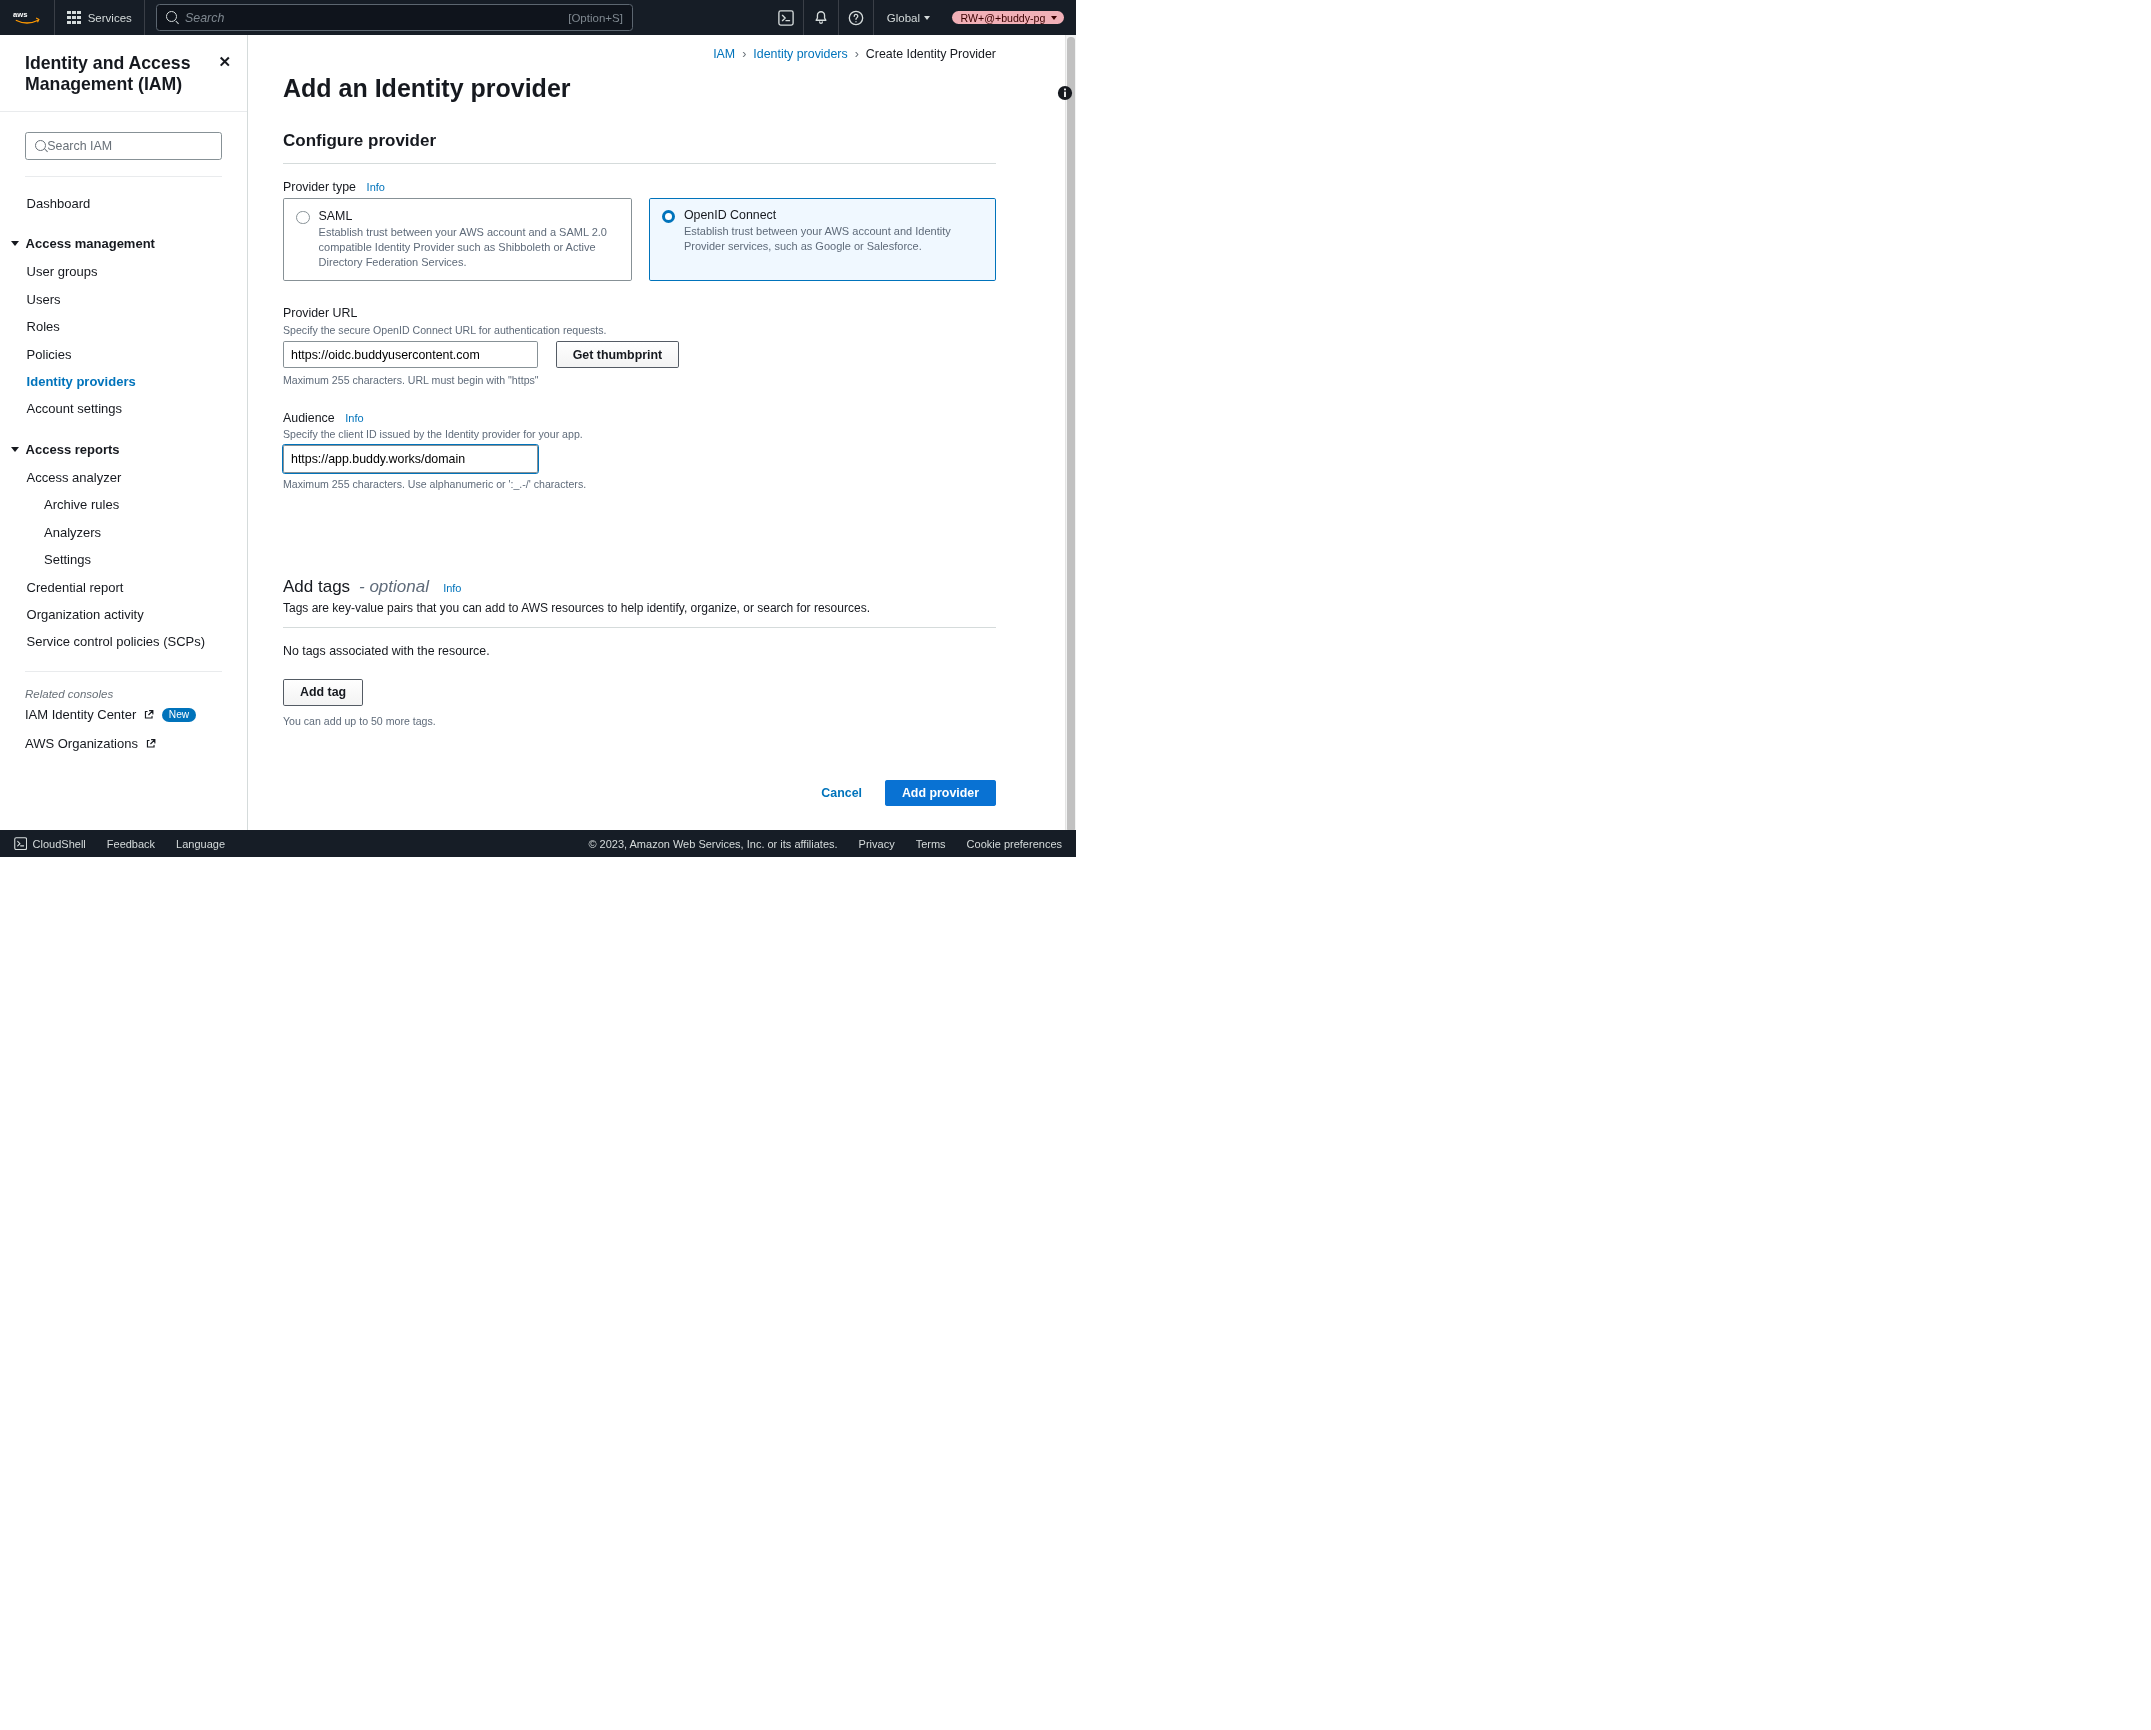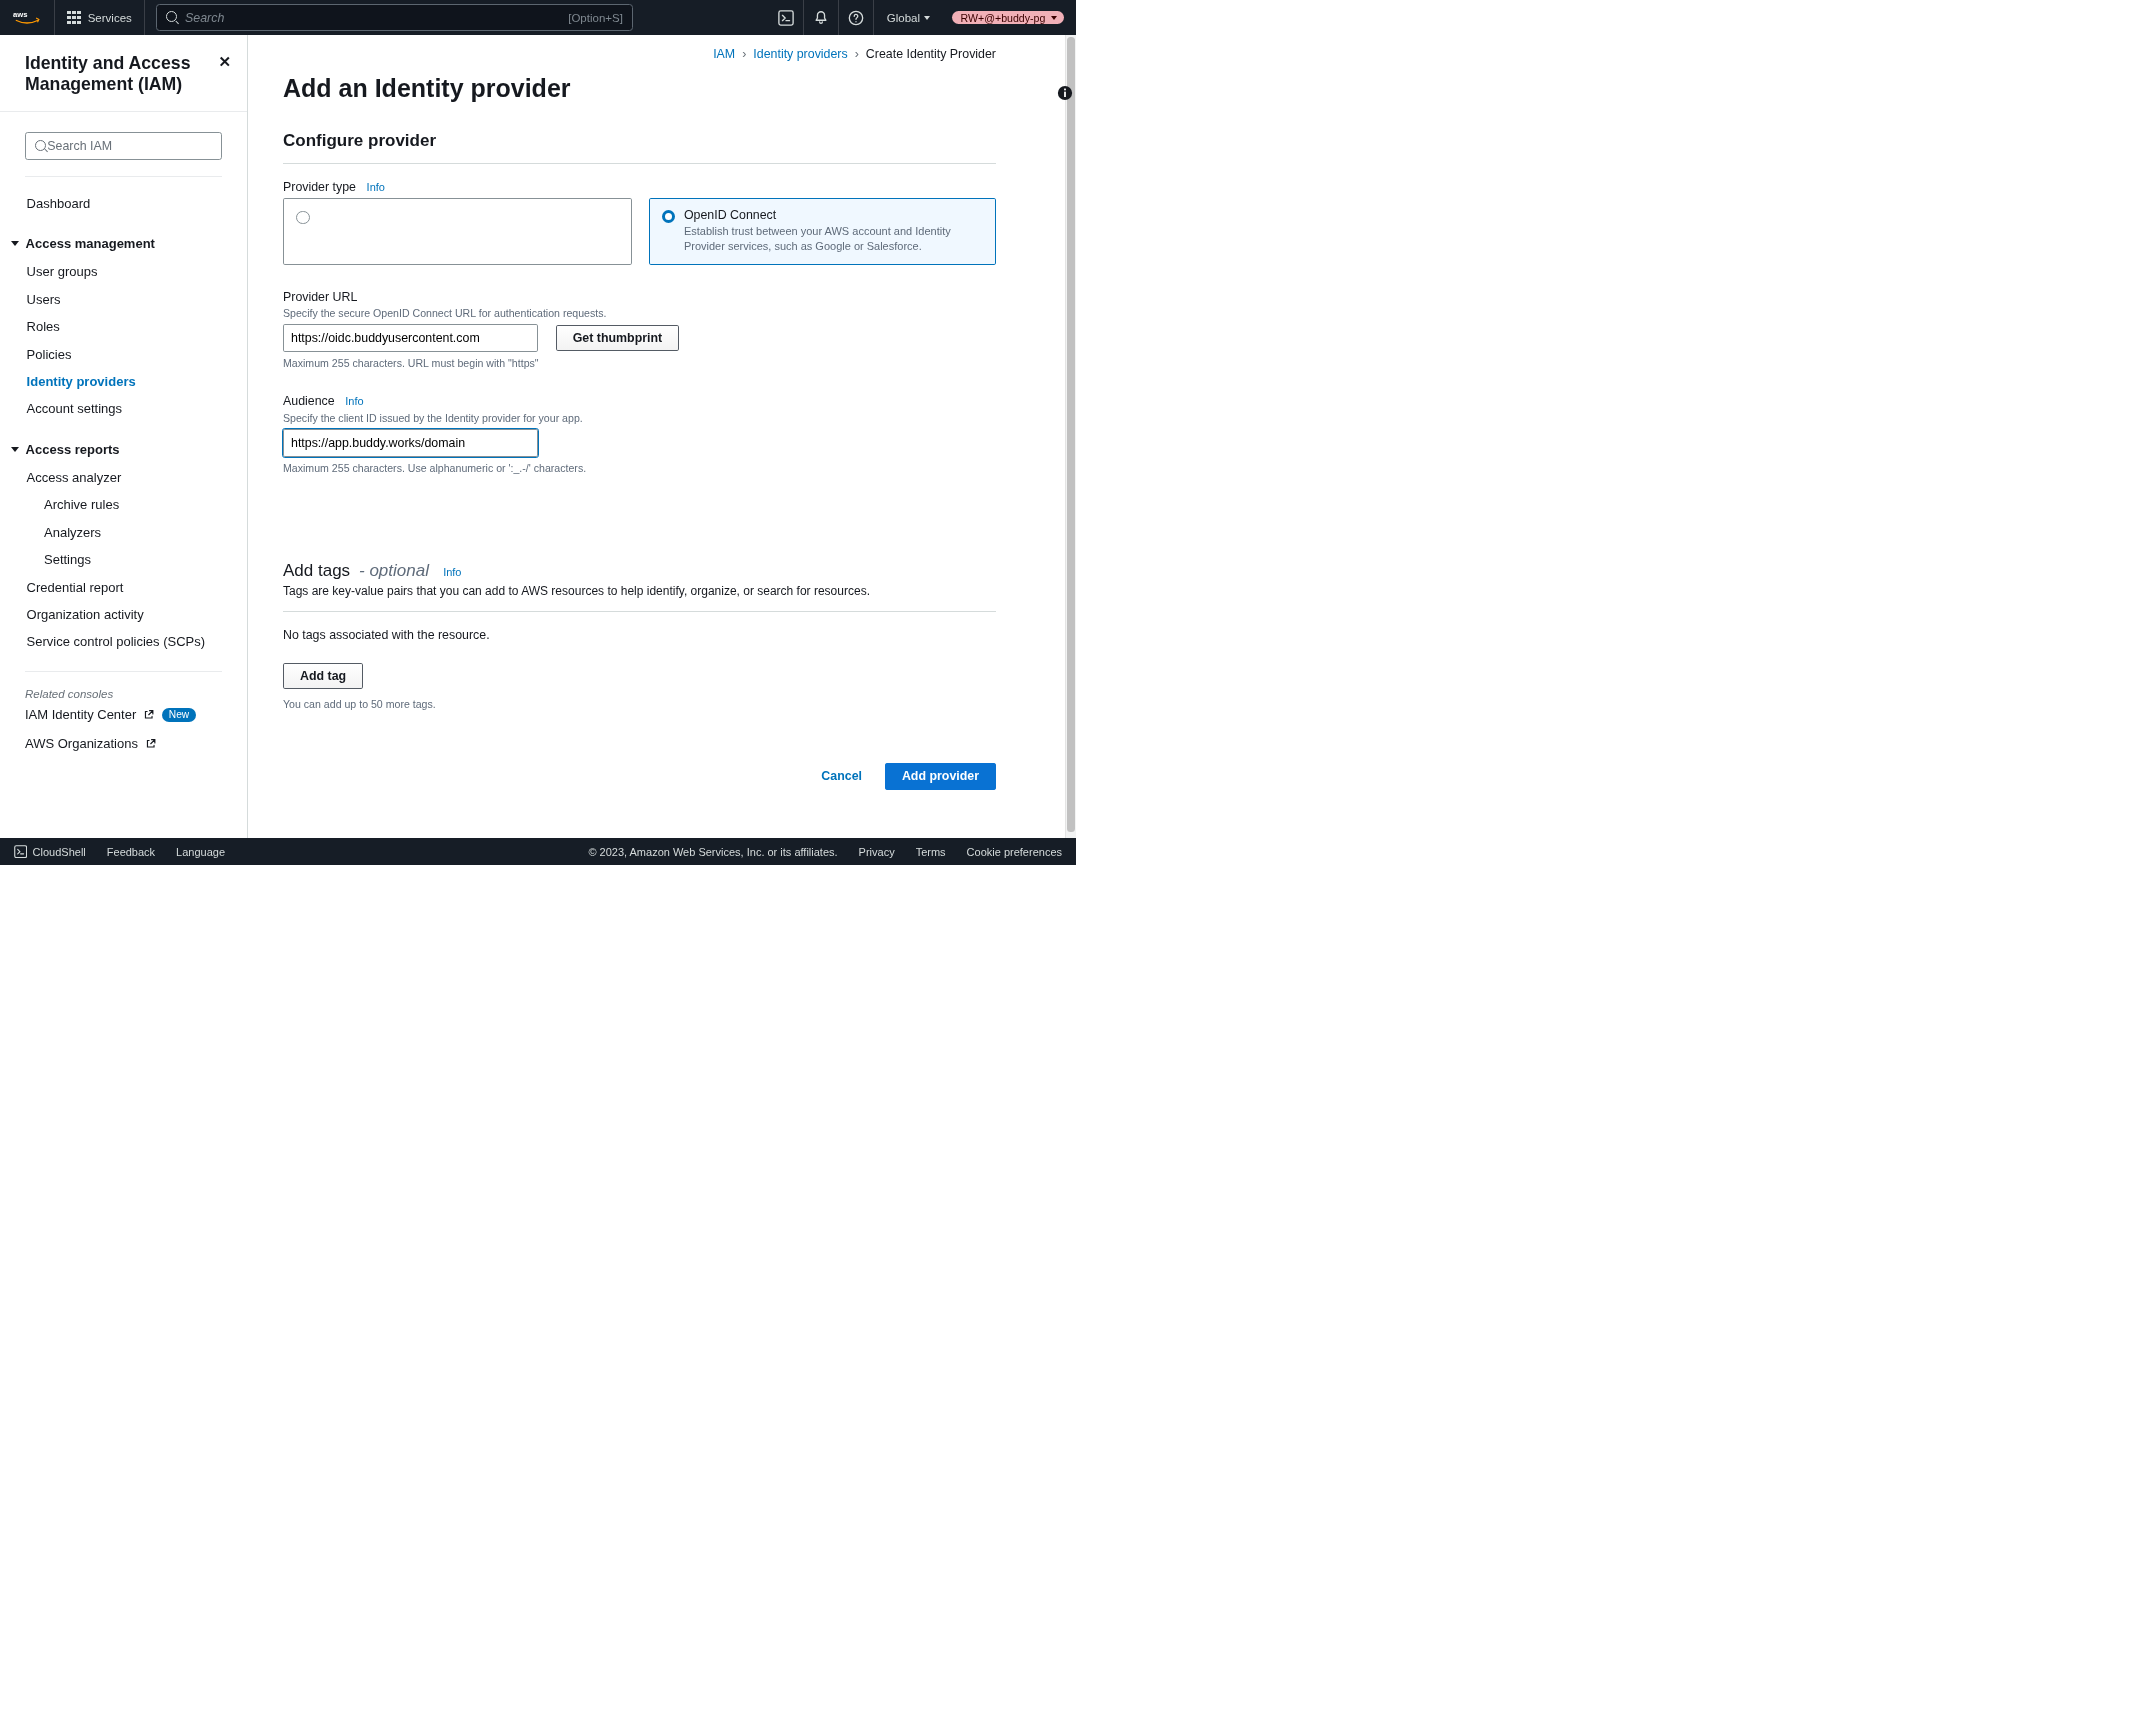--- a/index.html
+++ b/index.html
@@ -271,21 +271,21 @@
     position: absolute; left: 1.8px; top: 1.8px; width: 8px; height: 99%;
     background: #c1c1c1; border-radius: 3.5px;
   }
   .info-bubble {
     position: absolute; top: 50px; right: 0; width: 23px; text-align:center;
     color:#16191f; font-size:16px;
   }
 
   
   .bottombar {
-    position: absolute; bottom: 0; left: 0; right: 0;
+    position: absolute; bottom: 8px; left: 0; right: 0;
     height: 26.6px; background: #161d26;
     display: flex; align-items: center;
     color: #d5dbdb; font-size: 11px;
     padding: 0 14px;
   }
   .bottombar .bb-item { margin-right: 21px; cursor:pointer; display:flex; align-items:center; gap:5.3px;}
   .bottombar .bb-spacer { flex:1; }
   .bb-right { margin-left: 21px; cursor:pointer; }
 
   .mag-icon { width:12.4px; height:12.4px; position:relative; }
@@ -439,20 +439,24 @@
       <hr class="panel-divider">
 
       <div class="field-label">
         <span>Provider type</span>
         <span class="info-link">Info</span>
       </div>
 
       <div class="radio-row">
         <div class="radio-tile">
           <div class="radio-dot"></div>
+          <div>
+            <div class="rt-title">SAML</div>
+            <div class="rt-desc">Establish trust between your AWS account and a SAML 2.0 compatible Identity Provider such as Shibboleth or Active Directory Federation Services.</div>
+          </div>
         </div>
         <div class="radio-tile selected">
           <div class="radio-dot"></div>
           <div>
             <div class="rt-title">OpenID Connect</div>
             <div class="rt-desc">Establish trust between your AWS account and Identity Provider services, such as Google or Salesforce.</div>
           </div>
         </div>
       </div>
 

